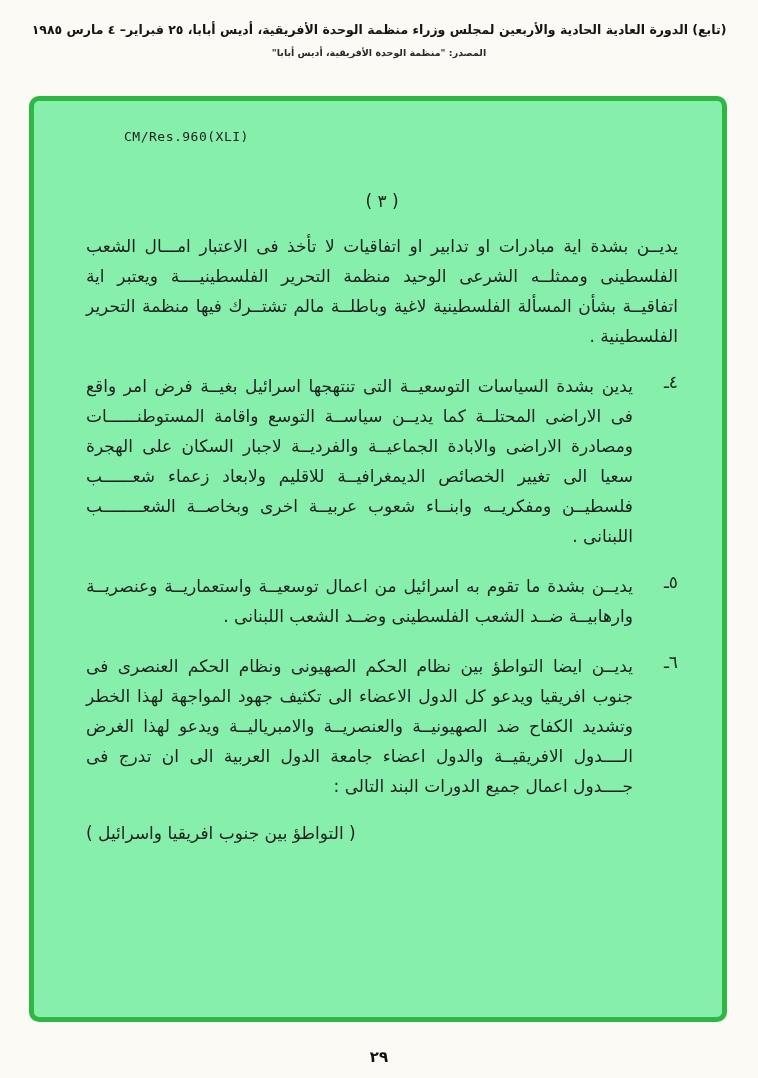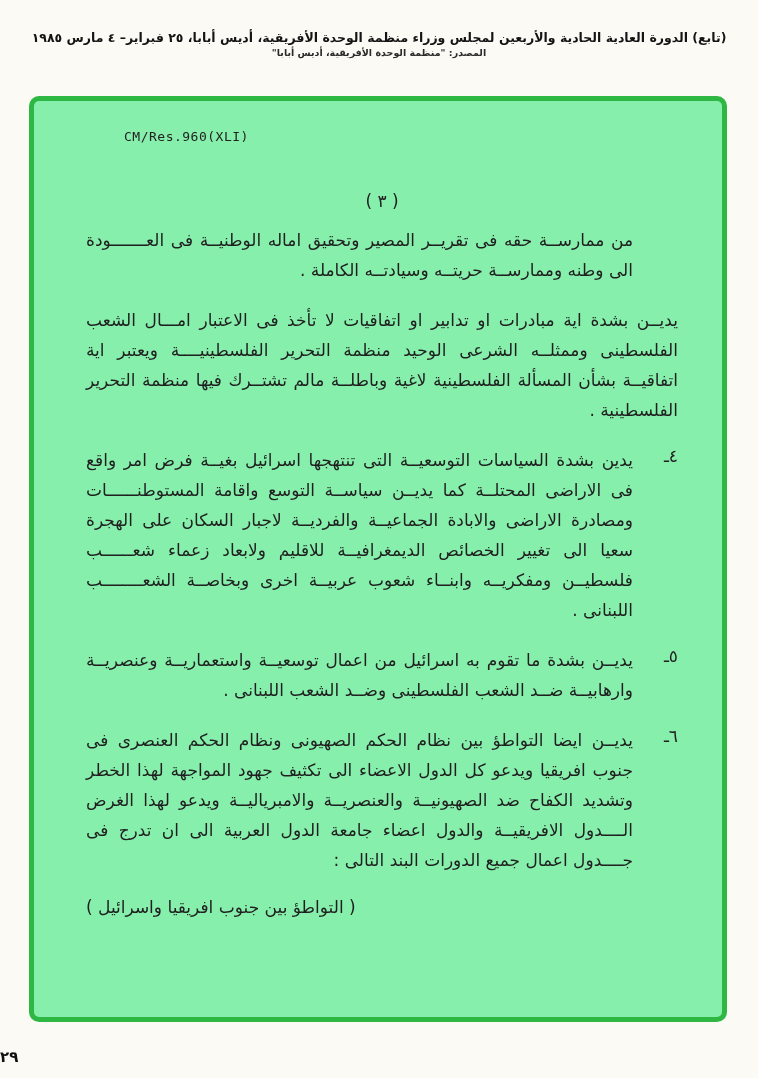--- a/index.html
+++ b/index.html
@@ -20,21 +20,20 @@
     position: absolute;
     top: 22px;
     left: 26px;
     right: 26px;
     direction: rtl;
     text-align: center;
     font-size: 12.5px;
     font-weight: bold;
     color: #141414;
     white-space: nowrap;
-    margin-top: 8px;
   }
   .source-caption {
     position: absolute;
     top: 47px;
     left: 0;
     right: 0;
     direction: rtl;
     text-align: center;
     font-size: 9.5px;
     font-weight: bold;
@@ -108,41 +107,41 @@
     text-align: left;
     font-size: 17px;
     color: #1f1f1f;
   }
 
   .page-number {
     position: absolute;
     bottom: 12px;
     left: 0;
     right: 0;
+    text-align: center;
     font-size: 15px;
     font-weight: bold;
     color: #111;
   }
 </style>
 </head>
 <body>
 
 <div class="session-header">(تابع)  الدورة العادية الحادية والأربعين لمجلس وزراء منظمة الوحدة الأفريقية، أديس أبابا، ٢٥ فبراير– ٤ مارس ١٩٨٥</div>
 
 <div class="source-caption">المصدر:  "منظمة الوحدة الأفريقية، أديس أبابا"</div>
 
 <div class="doc-frame">
 
   <div class="doc-ref">
     <div>CM/Res.960(XLI)</div>
   </div>
 
   <div class="section-number">( ٣ )</div>
 
-  <div class="arabic intro-par">من ممارســة حقه فى تقريــر المصير وتحقيق اماله الوطنيــة فى العـــــــودة الى وطنه وممارســة حريتــه وسيادتــه الكاملة .</div>
 
   <div class="para">
     <div class="para-text arabic">يديــن بشدة اية مبادرات او تدابير او اتفاقيات لا تأخذ فى الاعتبار امـــال الشعب الفلسطينى وممثلــه الشرعى الوحيد منظمة التحرير الفلسطينيــــة ويعتبر اية اتفاقيــة بشأن المسألة الفلسطينية لاغية وباطلــة مالم تشتــرك فيها منظمة التحرير الفلسطينية .</div>
   </div>
 
   <div class="para">
     <div class="para-num">٤ـ</div>
     <div class="para-text arabic">يدين بشدة السياسات التوسعيــة التى تنتهجها اسرائيل بغيــة فرض امر واقع فى الاراضى المحتلــة كما يديــن سياســة التوسع واقامة المستوطنــــــات ومصادرة الاراضى والابادة الجماعيــة والفرديــة لاجبار السكان على الهجرة سعيا الى تغيير الخصائص الديمغرافيــة للاقليم ولابعاد زعماء شعــــــب فلسطيــن ومفكريــه وابنــاء شعوب عربيــة اخرى وبخاصــة الشعــــــــب اللبنانى .</div>
   </div>
 

